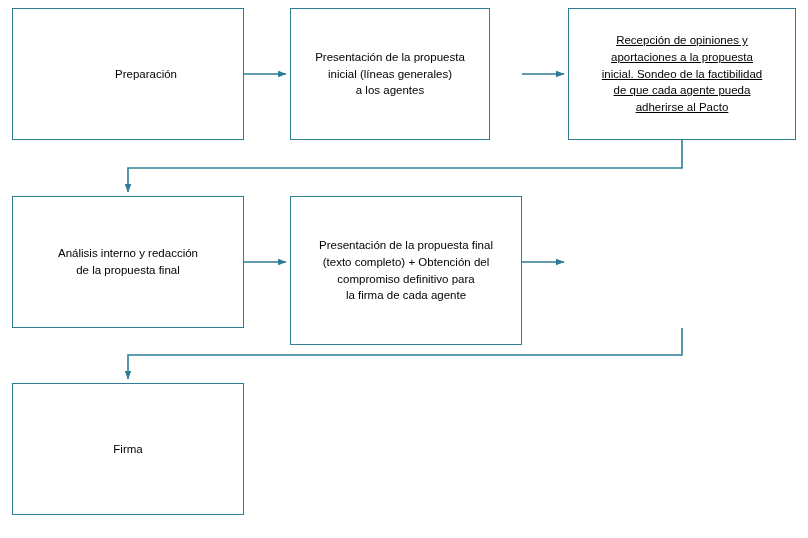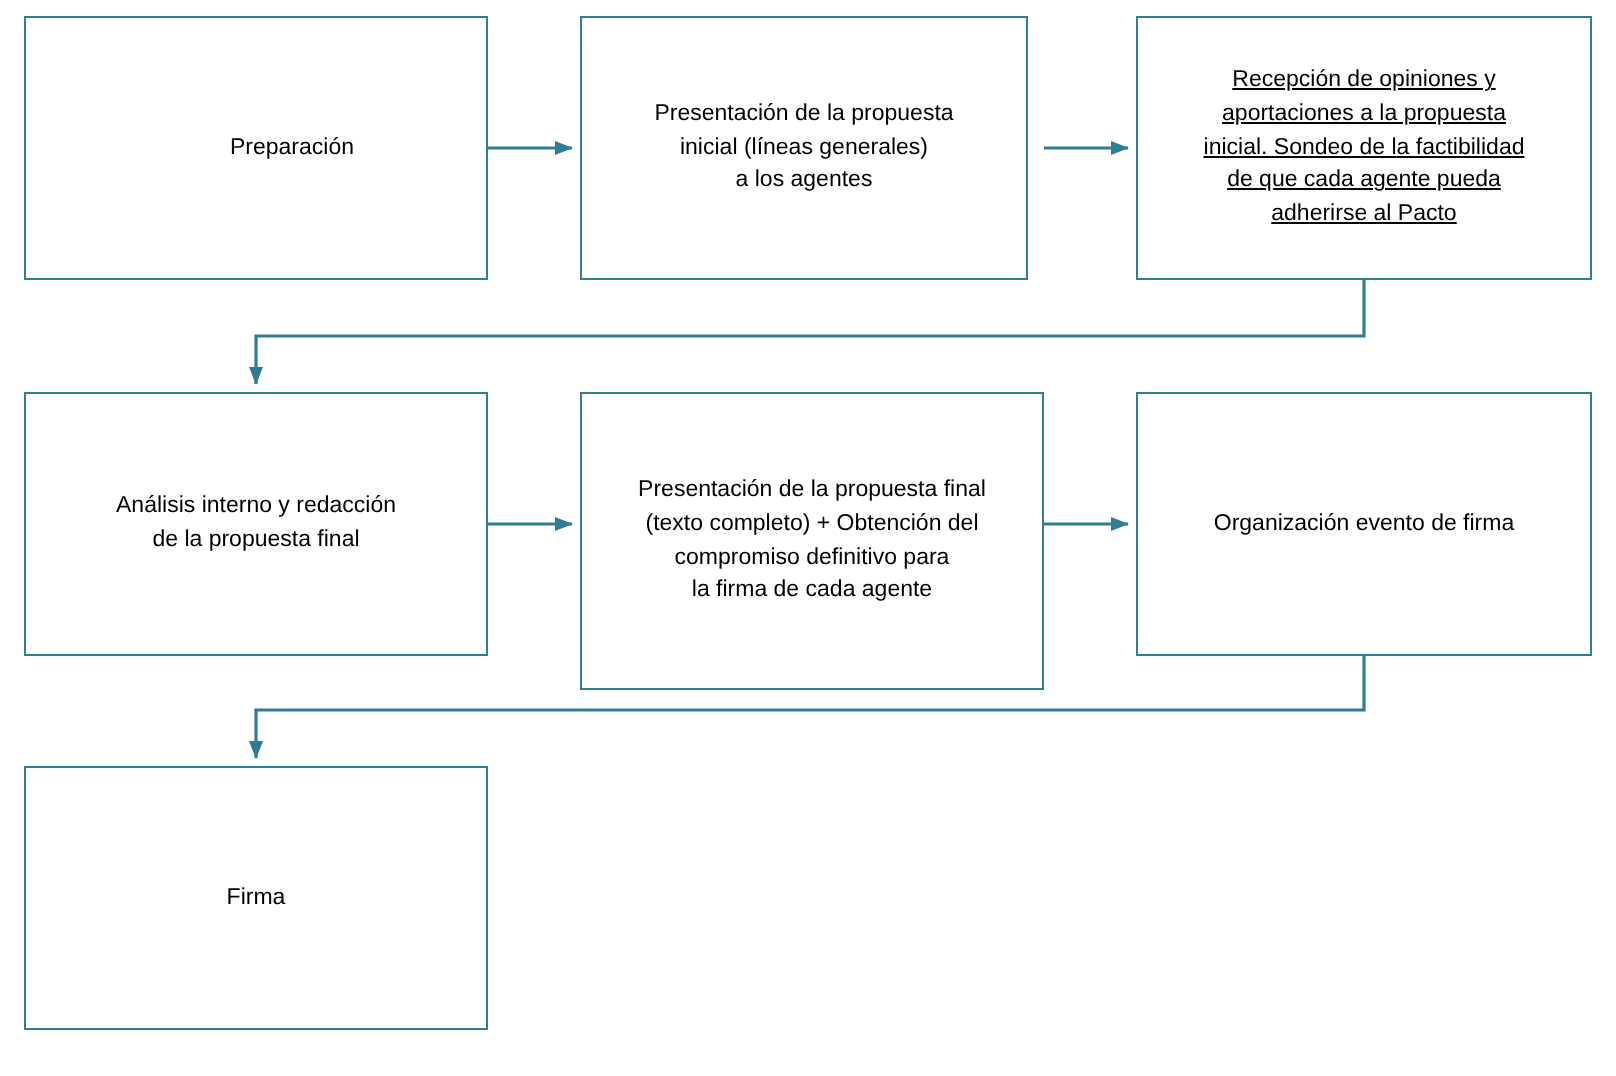--- a/index.html
+++ b/index.html
@@ -66,21 +66,21 @@
 
     <line x1="522" y1="262" x2="564" y2="262" stroke="#2e7d95" stroke-width="1.6" marker-end="url(#arrowhead)"></line>
 
     <polyline points="682,328 682,355 128,355 128,379" fill="none" stroke="#2e7d95" stroke-width="1.6" marker-end="url(#arrowhead)"></polyline>
   </svg>
 
   <div class="node" style="left:12px; top:8px; width:232px; height:132px;padding-left:44px;">
     <span>Preparación</span>
   </div>
 
-  <div class="node" style="left:290px; top:8px; width:224px; height:132px;">
+  <div class="node" style="left:290px; top:8px; width:200px; height:132px;">
     <span>Presentación de la propuesta
 inicial (líneas generales)
 a los agentes</span>
   </div>
 
   <div class="node" style="left:568px; top:8px; width:228px; height:132px;text-decoration:underline;">
     <span>Recepción de opiniones y
 aportaciones a la propuesta
 inicial. Sondeo de la factibilidad
 de que cada agente pueda
@@ -92,21 +92,18 @@
 de la propuesta final</span>
   </div>
 
   <div class="node" style="left:290px; top:196px; width:232px; height:149px;">
     <span>Presentación de la propuesta final
 (texto completo) + Obtención del
 compromiso definitivo para
 la firma de cada agente</span>
   </div>
 
-  <div class="node" style="left:568px; top:196px; width:228px; height:132px;">
-    <span>Organización evento de firma</span>
-  </div>
 
   <div class="node" style="left:12px; top:383px; width:232px; height:132px;">
     <span>Firma</span>
   </div>
 
 </div>
 
 </body></html>

